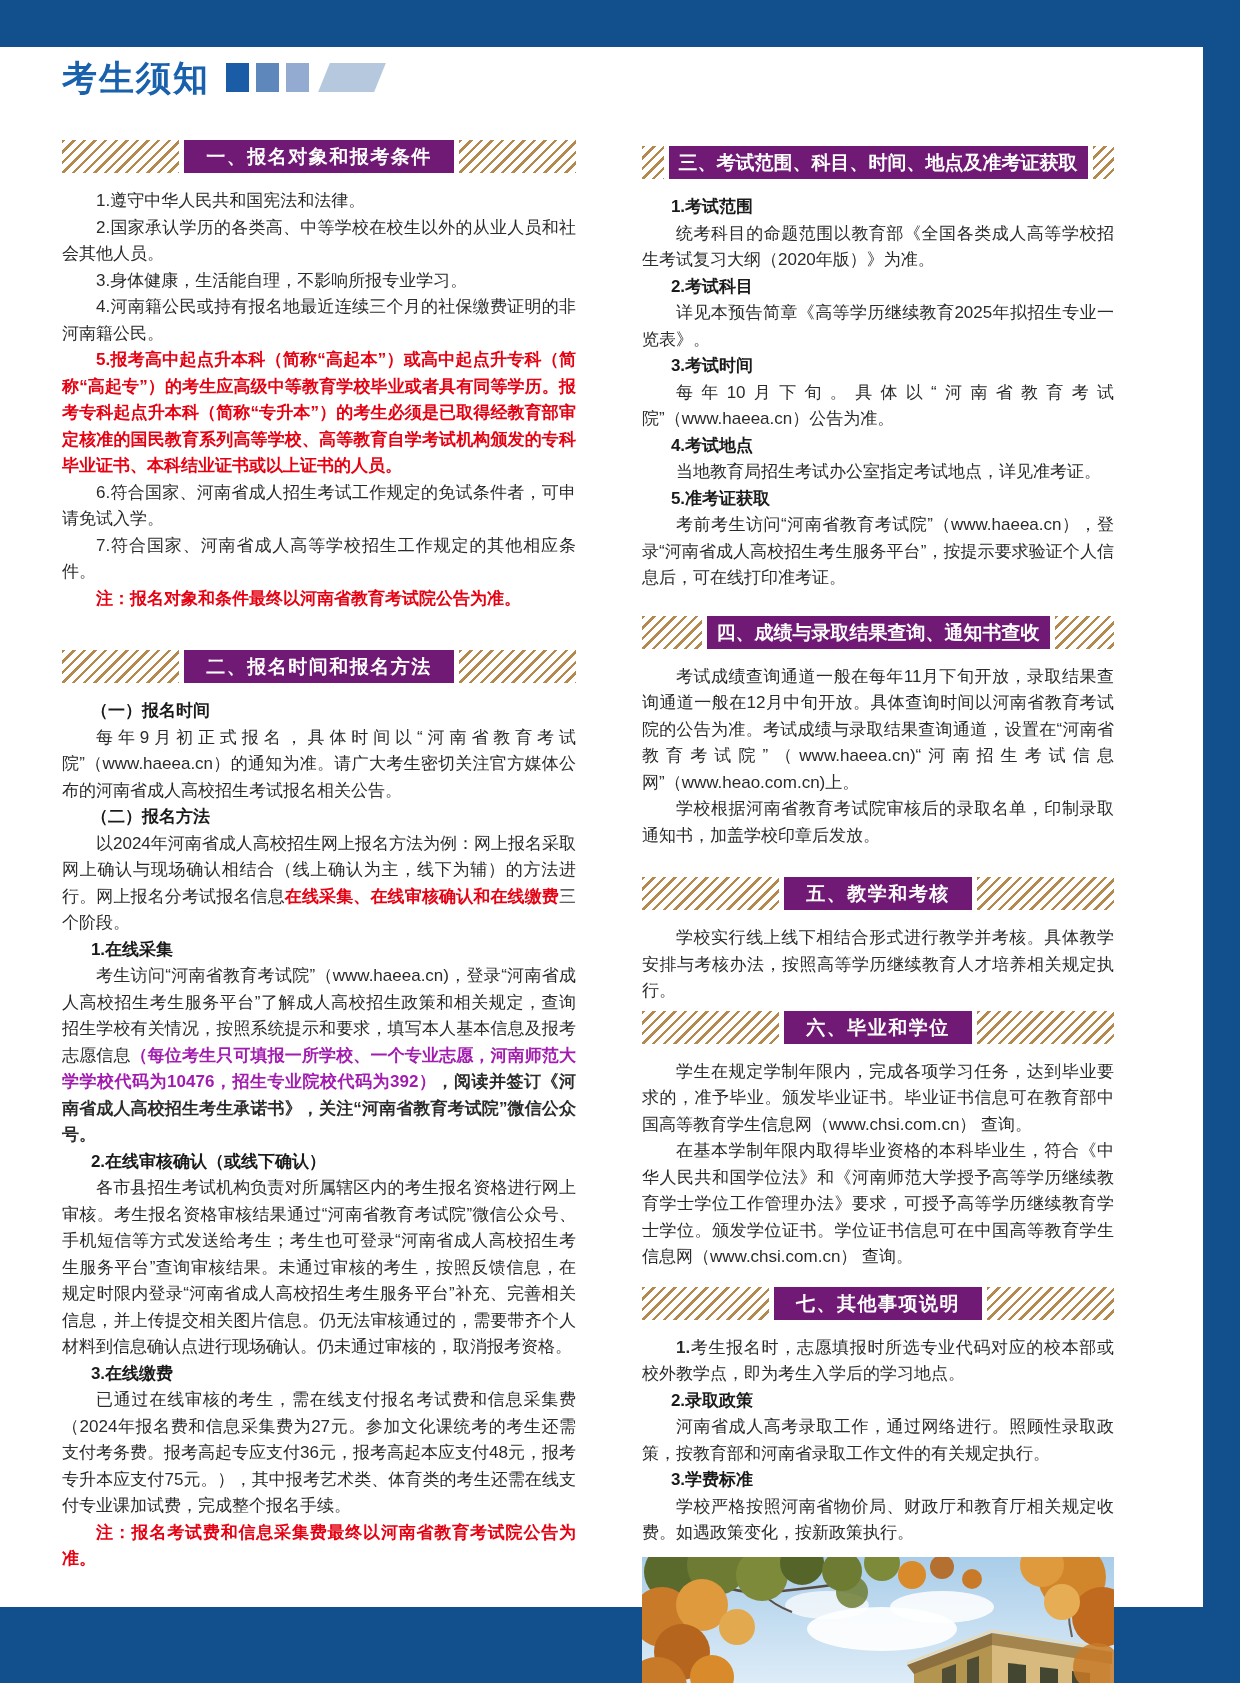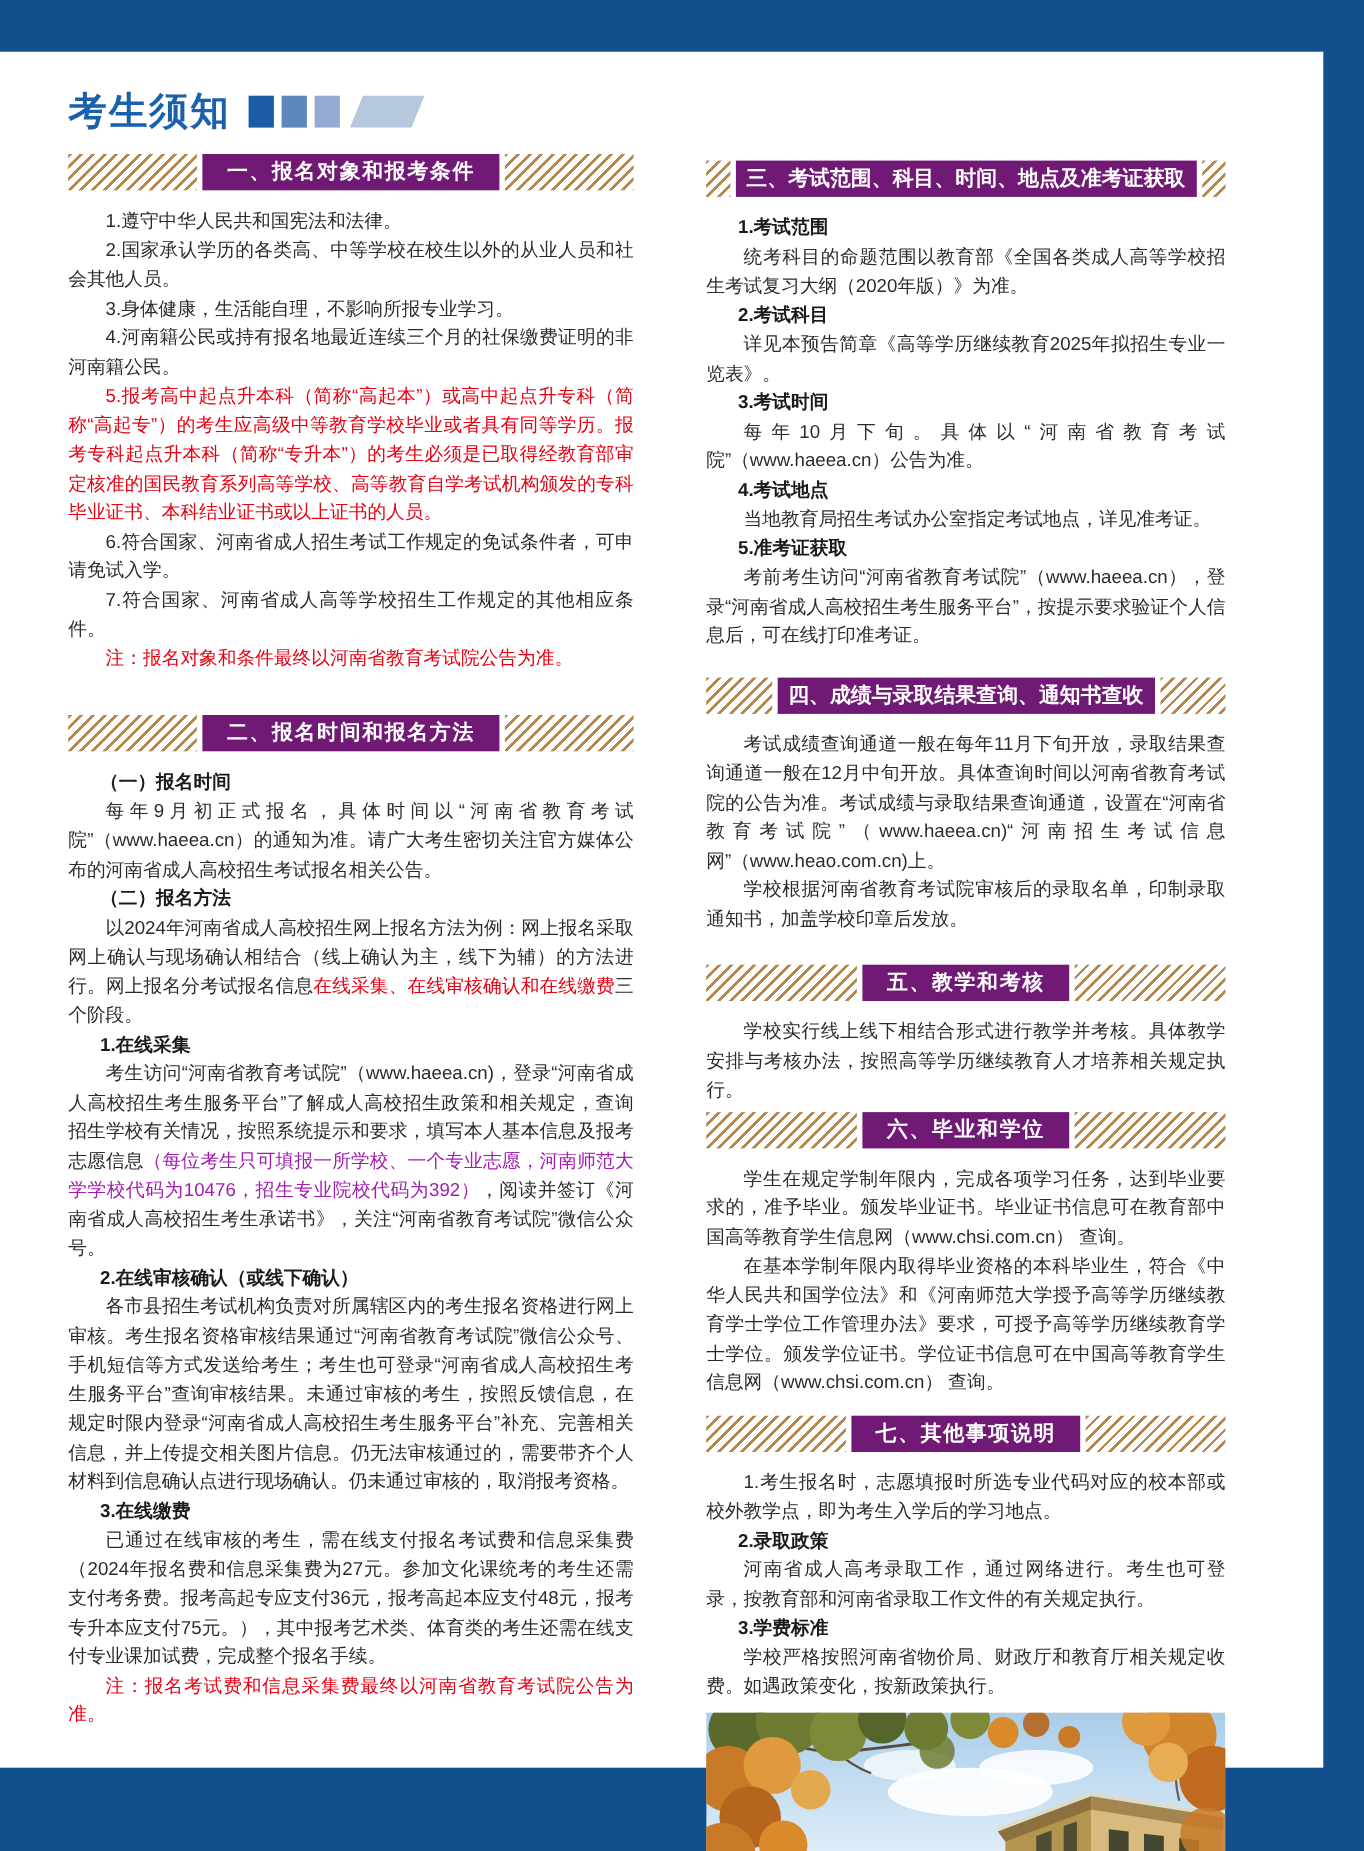--- a/index.html
+++ b/index.html
@@ -5,21 +5,21 @@
   html,body{margin:0;padding:0;}
   body{
     width:1240px;height:1683px;position:relative;overflow:hidden;
     background:#ffffff;
     font-family:"Liberation Sans","DejaVu Sans",sans-serif;
   }
   .top-bar{position:absolute;left:0;top:0;width:100%;height:47px;background:#114f8d;}
   .bottom-bar{position:absolute;left:0;bottom:0;width:100%;height:76px;background:#114f8d;}
   .right-band{position:absolute;right:0;top:8px;width:37px;height:1675px;background:#114f8d;}
 
-  .title-row{position:absolute;left:62px;top:84px;display:flex;align-items:center;}
+  .title-row{position:absolute;left:62px;top:60px;display:flex;align-items:center;}
   .page-title{font-size:35px;font-weight:bold;color:#1961ac;letter-spacing:2px;line-height:1;}
   .deco{display:flex;align-items:center;margin-left:16px;}
   .deco-sq{width:23px;height:29px;margin-right:7px;}
   .sq1{background:#1b5ca7;}
   .sq2{background:#5e87bb;}
   .sq3{background:#93abd0;}
   .deco-para{width:56px;height:29px;background:#b5c8dd;transform:skewX(-22deg);margin-left:8px;}
 
   .content{position:absolute;left:62px;top:140px;width:1052px;display:flex;gap:66px;}
   .col-left{width:514px;}
@@ -37,21 +37,21 @@
   .mt24{margin-top:24px;}
   .mt28{margin-top:28px;}
   .mt38{margin-top:38px;}
 
   .para{font-size:17px;line-height:26.5px;color:#2b2b2b;text-align:justify;
         text-indent:2em;margin:0;}
   .subhead{font-size:17px;line-height:26.5px;color:#1a1a1a;font-weight:bold;
         text-indent:1.7em;margin:0;text-align:justify;}
   .red{color:#e60012;}
   .blue{color:#a21caf;}
-  .bold{font-weight:normal;}
+  .bold{font-weight:bold;}
 
   .photo{width:472px;height:166px;margin-top:10px;overflow:hidden;display:block;}
 </style>
 </head>
 <body>
 
 <div class="top-bar"></div>
 <div class="right-band"></div>
 <div class="bottom-bar"></div>
 
@@ -149,21 +149,21 @@
     <p class="para">在基本学制年限内取得毕业资格的本科毕业生，符合《中华人民共和国学位法》和《河南师范大学授予高等学历继续教育学士学位工作管理办法》要求，可授予高等学历继续教育学士学位。颁发学位证书。学位证书信息可在中国高等教育学生信息网（www.chsi.com.cn） 查询。</p>
 
     <div class="sec-header mt16">
       <div class="hatch"></div>
       <div class="bar">七、其他事项说明</div>
       <div class="hatch"></div>
     </div>
 
     <p class="para"><span class="bold">1.</span><span>考生报名时，志愿填报时所选专业代码对应的校本部或校外教学点，即为考生入学后的学习地点。</span></p>
     <p class="subhead">2.录取政策</p>
-    <p class="para">河南省成人高考录取工作，通过网络进行。考生也可登录，按教育部和河南省录取工作文件的有关规定执行。</p>
+    <p class="para">河南省成人高考录取工作，通过网络进行。照顾性录取政策，按教育部和河南省录取工作文件的有关规定执行。</p>
     <p class="subhead">3.学费标准</p>
     <p class="para">学校严格按照河南省物价局、财政厅和教育厅相关规定收费。如遇政策变化，按新政策执行。</p>
 
     <svg class="photo" viewBox="0 0 472 166" xmlns="http://www.w3.org/2000/svg">
       <defs>
         <linearGradient id="sky" x1="0" y1="0" x2="0" y2="1">
           <stop offset="0" stop-color="#a9cdе9"></stop>
           <stop offset="0" stop-color="#a9cde9"></stop>
           <stop offset="1" stop-color="#eef6fc"></stop>
         </linearGradient>

